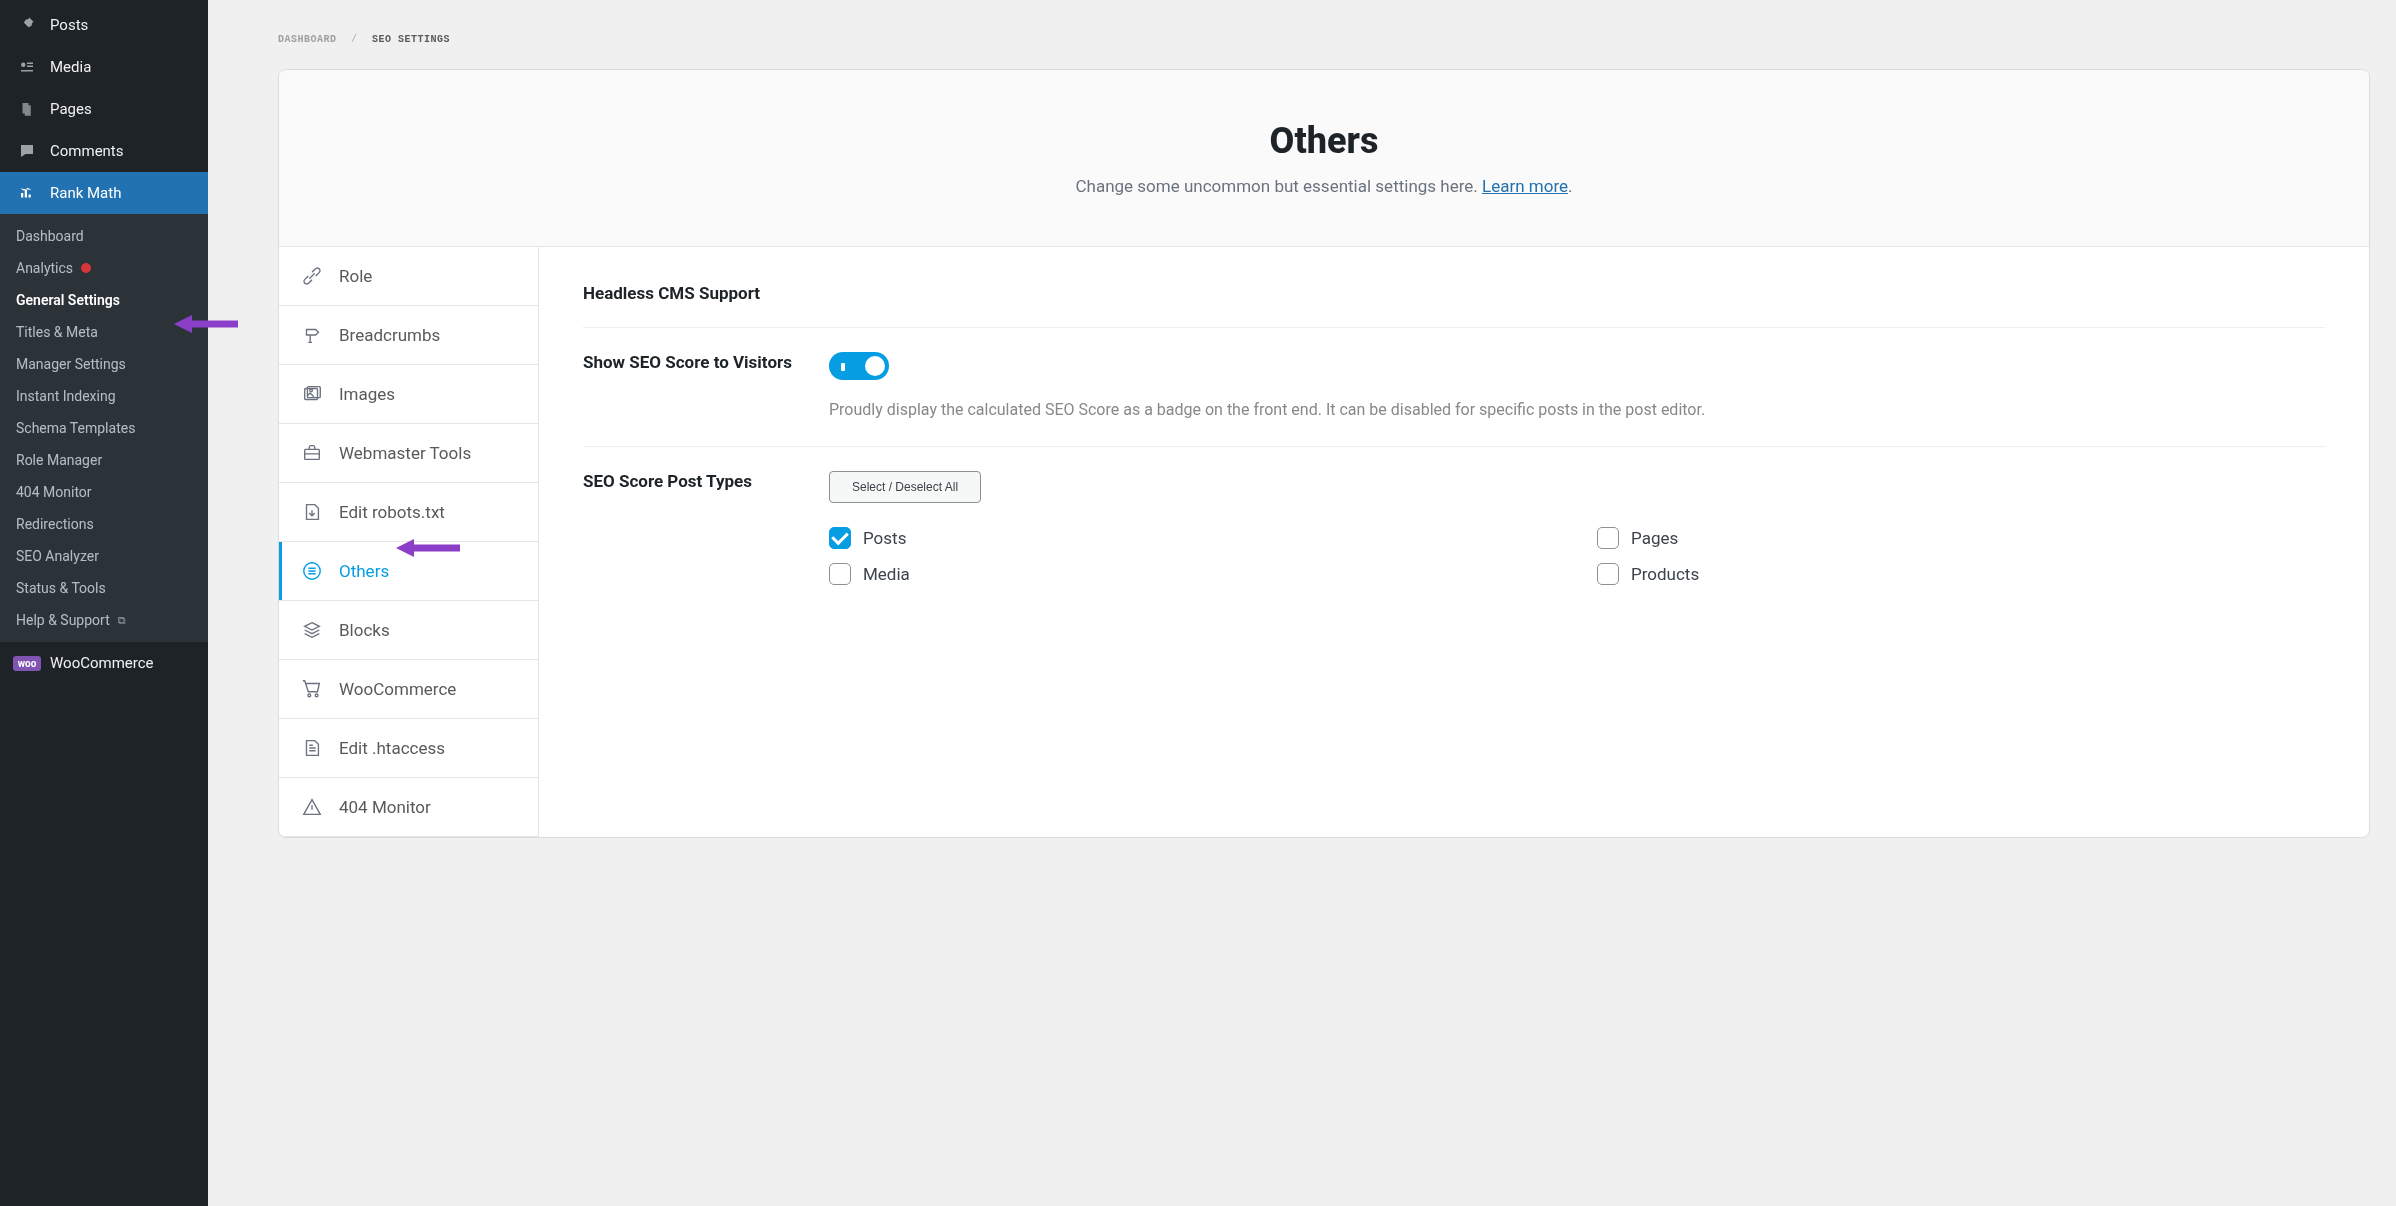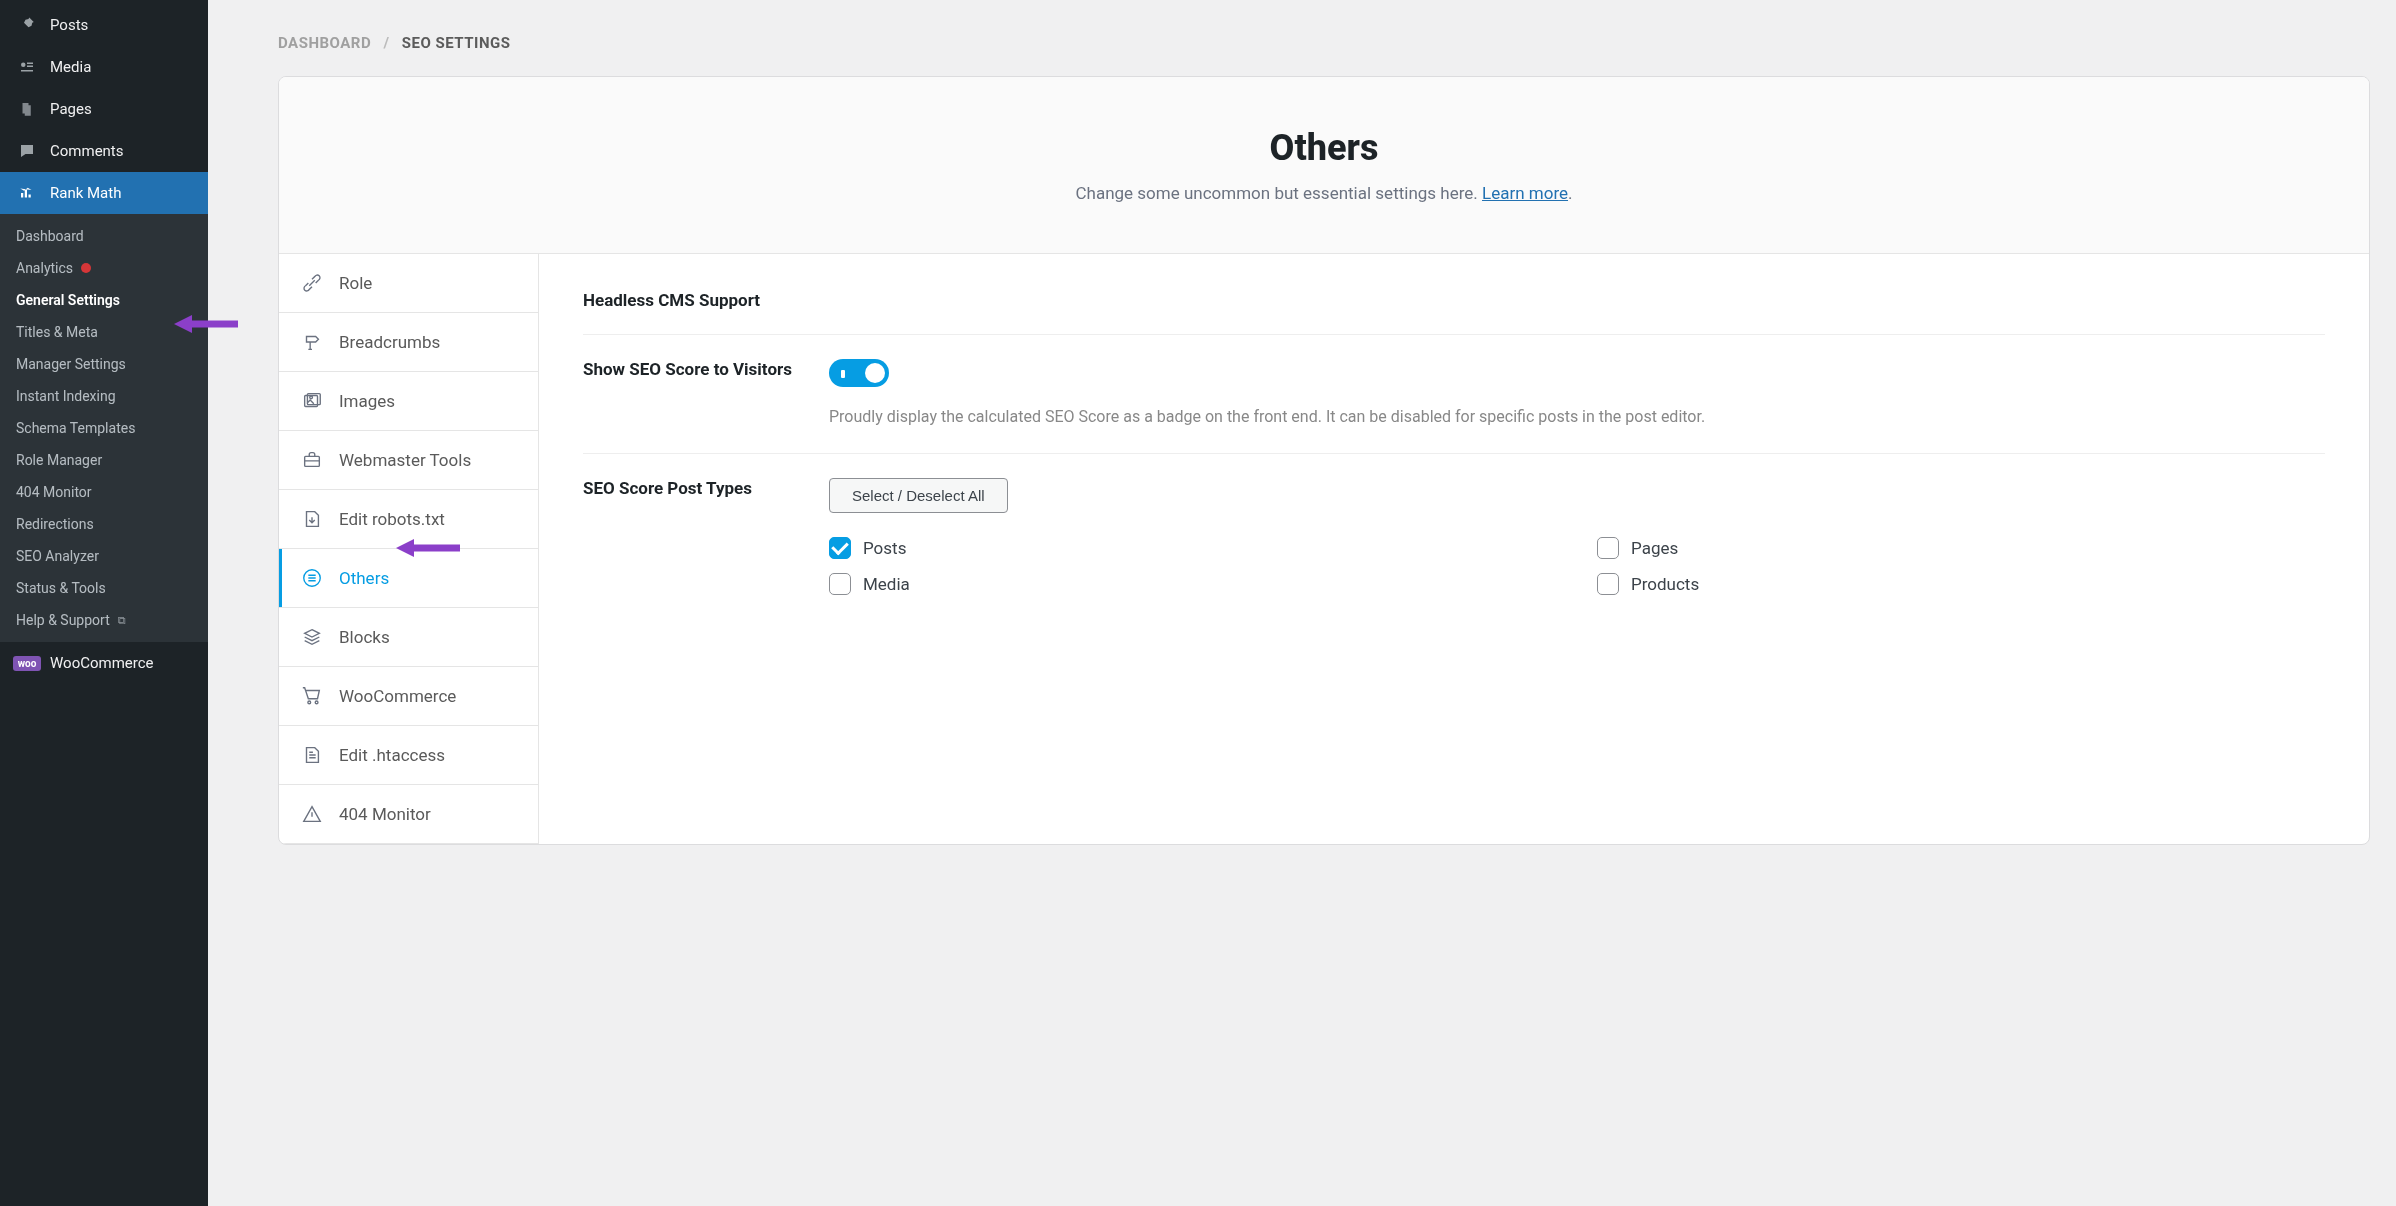--- a/index.html
+++ b/index.html
@@ -21,21 +21,21 @@
     .ext-icon { font-size: 11px; opacity: 0.7; }
     .woo-badge { background: #7f54b3; color: #fff; font-size: 10px; font-weight: 700; padding: 2px 5px; border-radius: 3px; }
     
     
     .arrow-annotation { position: absolute; width: 70px; height: 24px; pointer-events: none; z-index: 100; }
     .arrow-annotation svg { width: 100%; height: 100%; }
     
     
     .main { flex: 1; padding: 0 26px; position: relative; }
     
-    .breadcrumb { padding: 34px 0 24px 0; font-size: 15px; font-weight: 700; letter-spacing: 0.5px; color: #a0a0a0; }
+    .breadcrumb { padding: 34px 0 24px 0; font-size: 10px; font-weight: 700; letter-spacing: 0.5px; color: #a0a0a0; font-family: Liberation Mono, monospace; }
     .breadcrumb .sep { margin: 0 8px; color: #bbb; }
     .breadcrumb .current { color: #5b5b5b; }
     
     .panel { background: #fff; border: 1px solid #dcdcde; border-radius: 8px; overflow: hidden; }
     .panel-header { background: #fafafa; border-bottom: 1px solid #e5e5e5; text-align: center; padding: 50px 20px; }
     .panel-header h1 { font-size: 36px; font-weight: 800; color: #1d2327; margin-bottom: 14px; }
     .panel-header p { font-size: 17px; color: #6b7280; }
     .panel-header a { color: #2271b1; text-decoration: underline; }
     
     .panel-body { display: flex; }
@@ -61,21 +61,21 @@
     
     .toggle { width: 60px; height: 28px; border-radius: 14px; position: relative; cursor: pointer; }
     .toggle.off { background: #fff; border: 2px solid #8c8f94; }
     .toggle.off .knob { width: 18px; height: 18px; background: #8c8f94; border-radius: 50%; position: absolute; left: 3px; top: 3px; }
     .toggle.off .dot2 { width: 6px; height: 6px; border: 2px solid #8c8f94; border-radius: 50%; position: absolute; right: 8px; top: 7px; }
     .toggle.on { background: #069de3; }
     .toggle.on .knob { width: 20px; height: 20px; background: #fff; border-radius: 50%; position: absolute; right: 4px; top: 4px; }
     .toggle.on .mark { position: absolute; left: 12px; top: 11px; width: 4px; height: 8px; background: #fff; border-radius: 1px; }
     
     
-    .btn { padding: 8px 22px; border: 1px solid #8c8f94; background: #f6f7f7; color: #3c434a; font-size: 15px; border-radius: 4px; cursor: pointer; }
+    .btn { padding: 8px 22px; border: 1px solid #8c8f94; background: #f6f7f7; color: #3c434a; font-size: 12px; border-radius: 4px; cursor: pointer; }
     
     
     .checkbox-grid { display: grid; grid-template-columns: 1fr 1fr; gap: 14px 40px; margin-top: 24px; }
     .checkbox-item { display: flex; align-items: center; gap: 12px; cursor: pointer; }
     .checkbox { width: 22px; height: 22px; border: 1.5px solid #8c8f94; border-radius: 5px; display: flex; align-items: center; justify-content: center; flex-shrink: 0; }
     .checkbox.checked { background: #069de3; border-color: #069de3; }
     .checkbox.checked::after { content: ''; width: 7px; height: 12px; border: solid #fff; border-width: 0 3px 3px 0; transform: rotate(45deg); margin-top: -3px; }
     .checkbox-label { font-size: 17px; color: #3c434a; }
   </style>
 </head>

